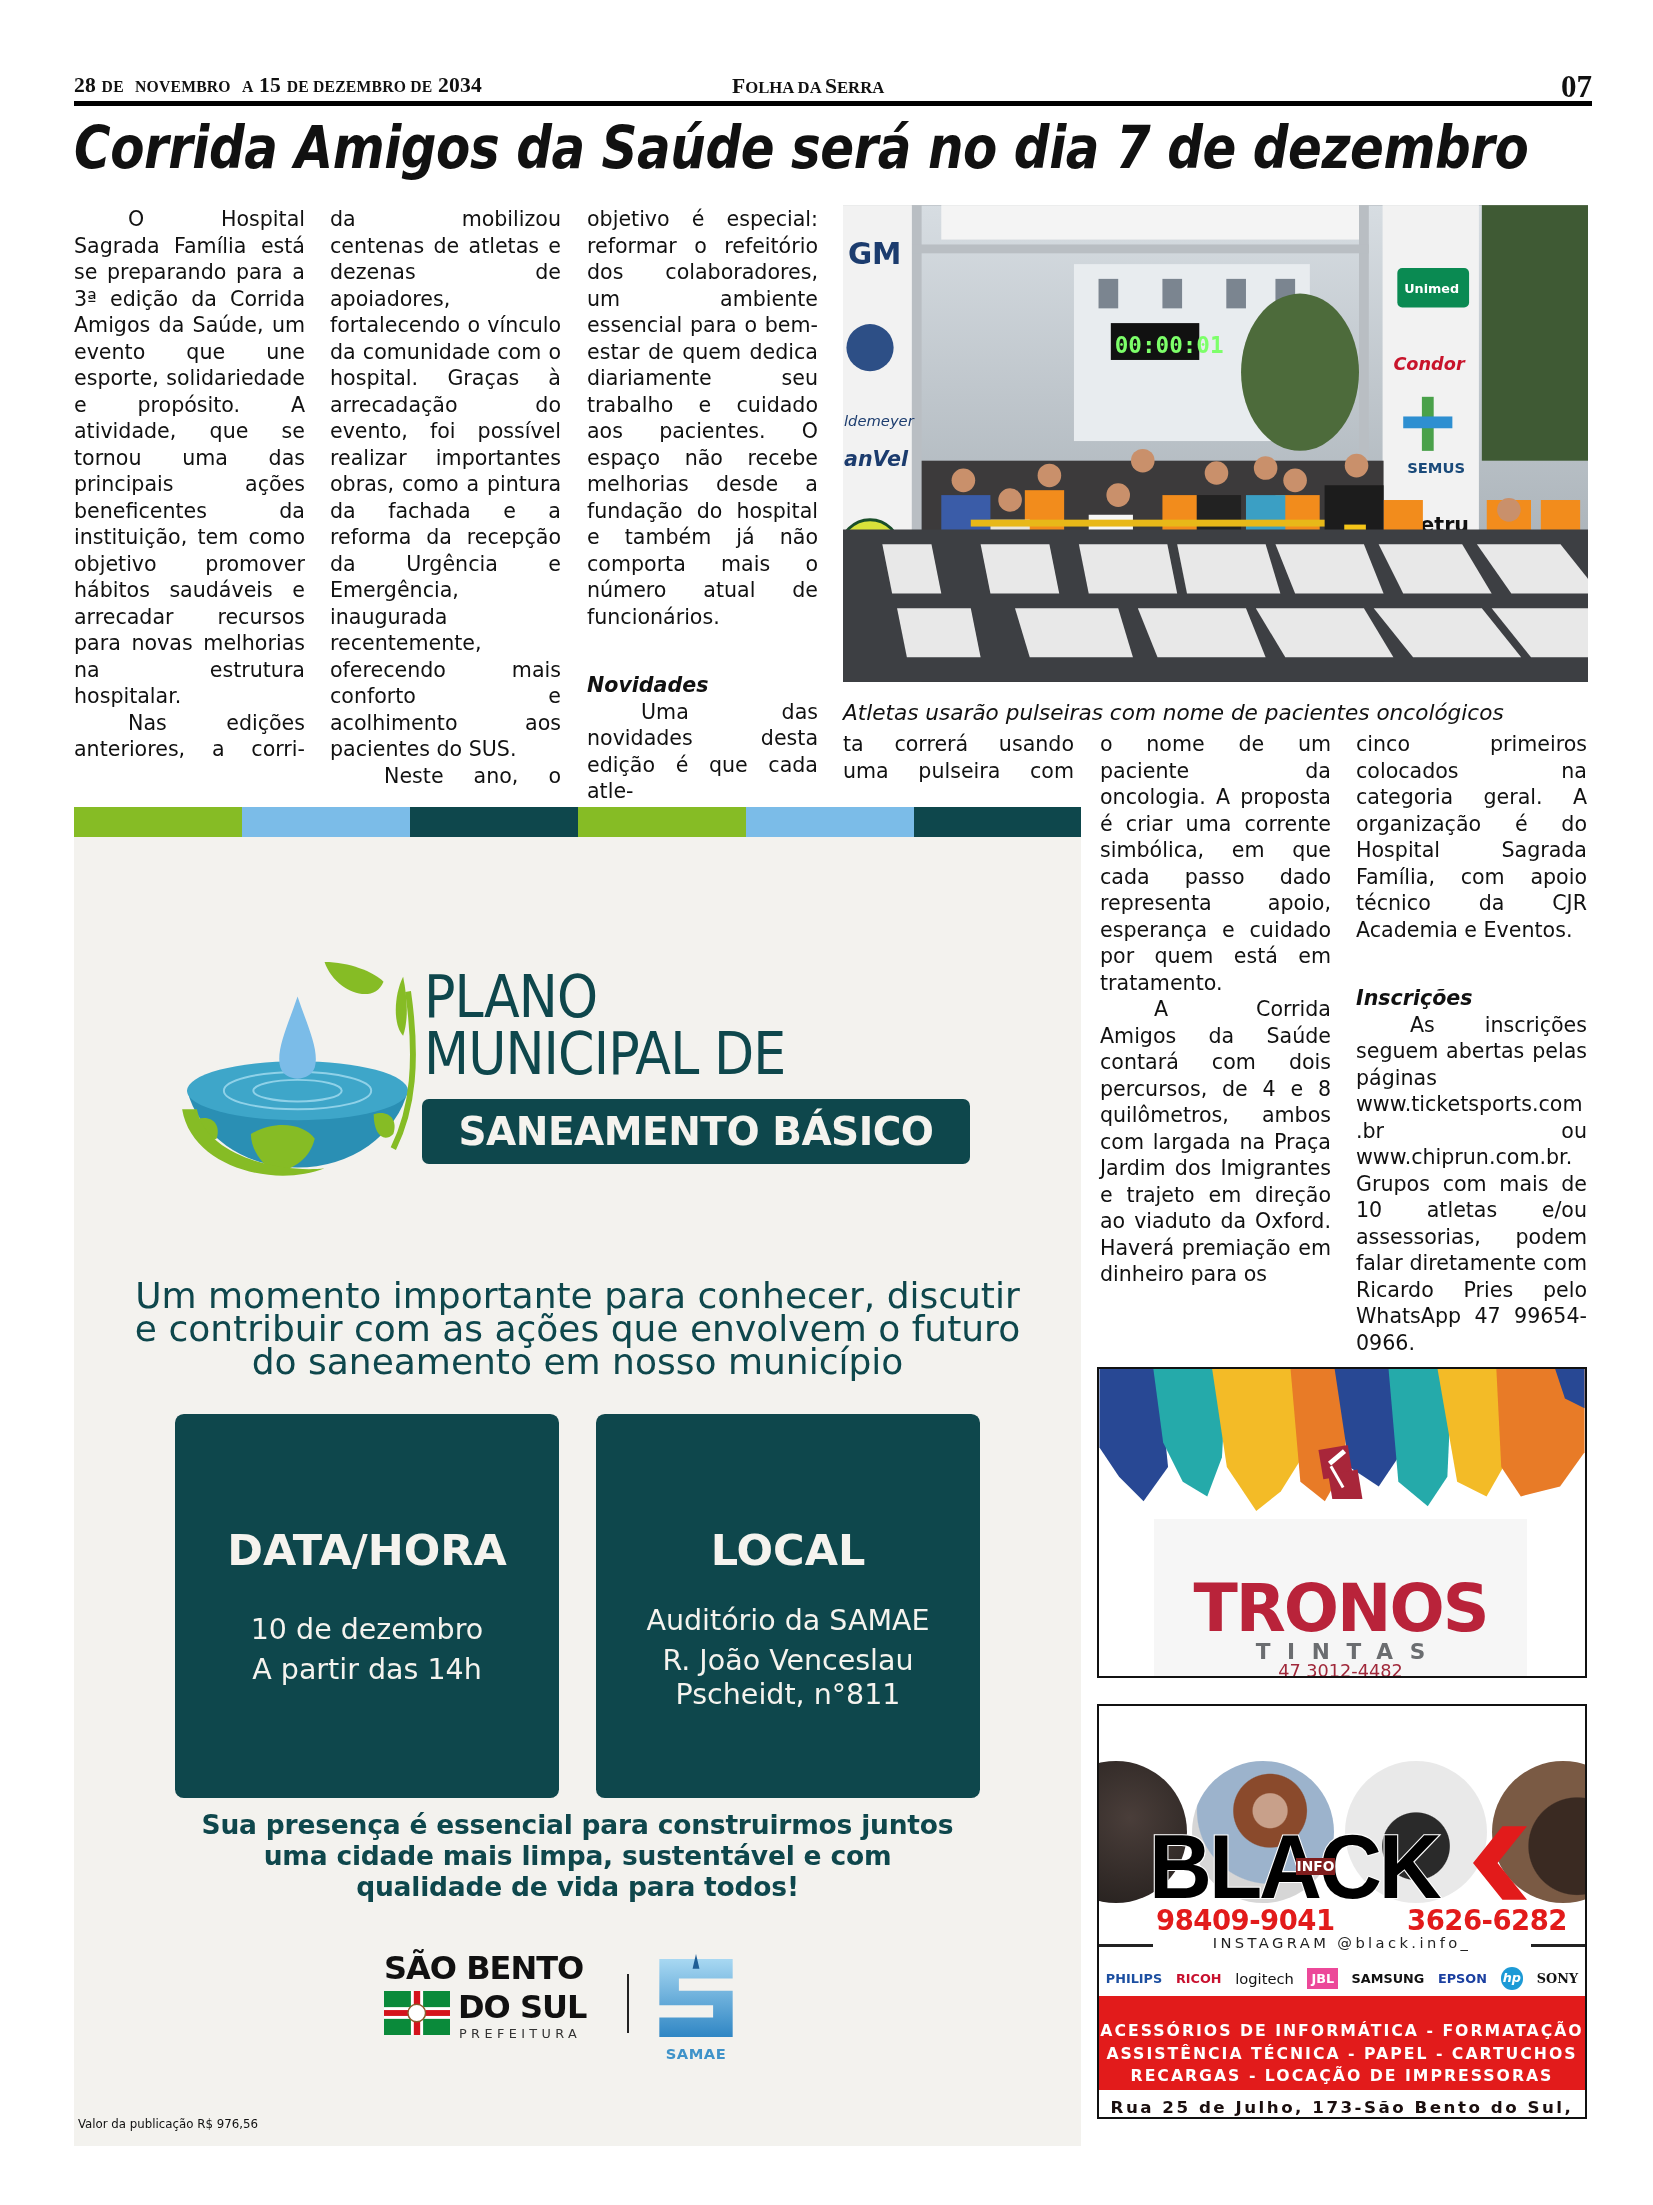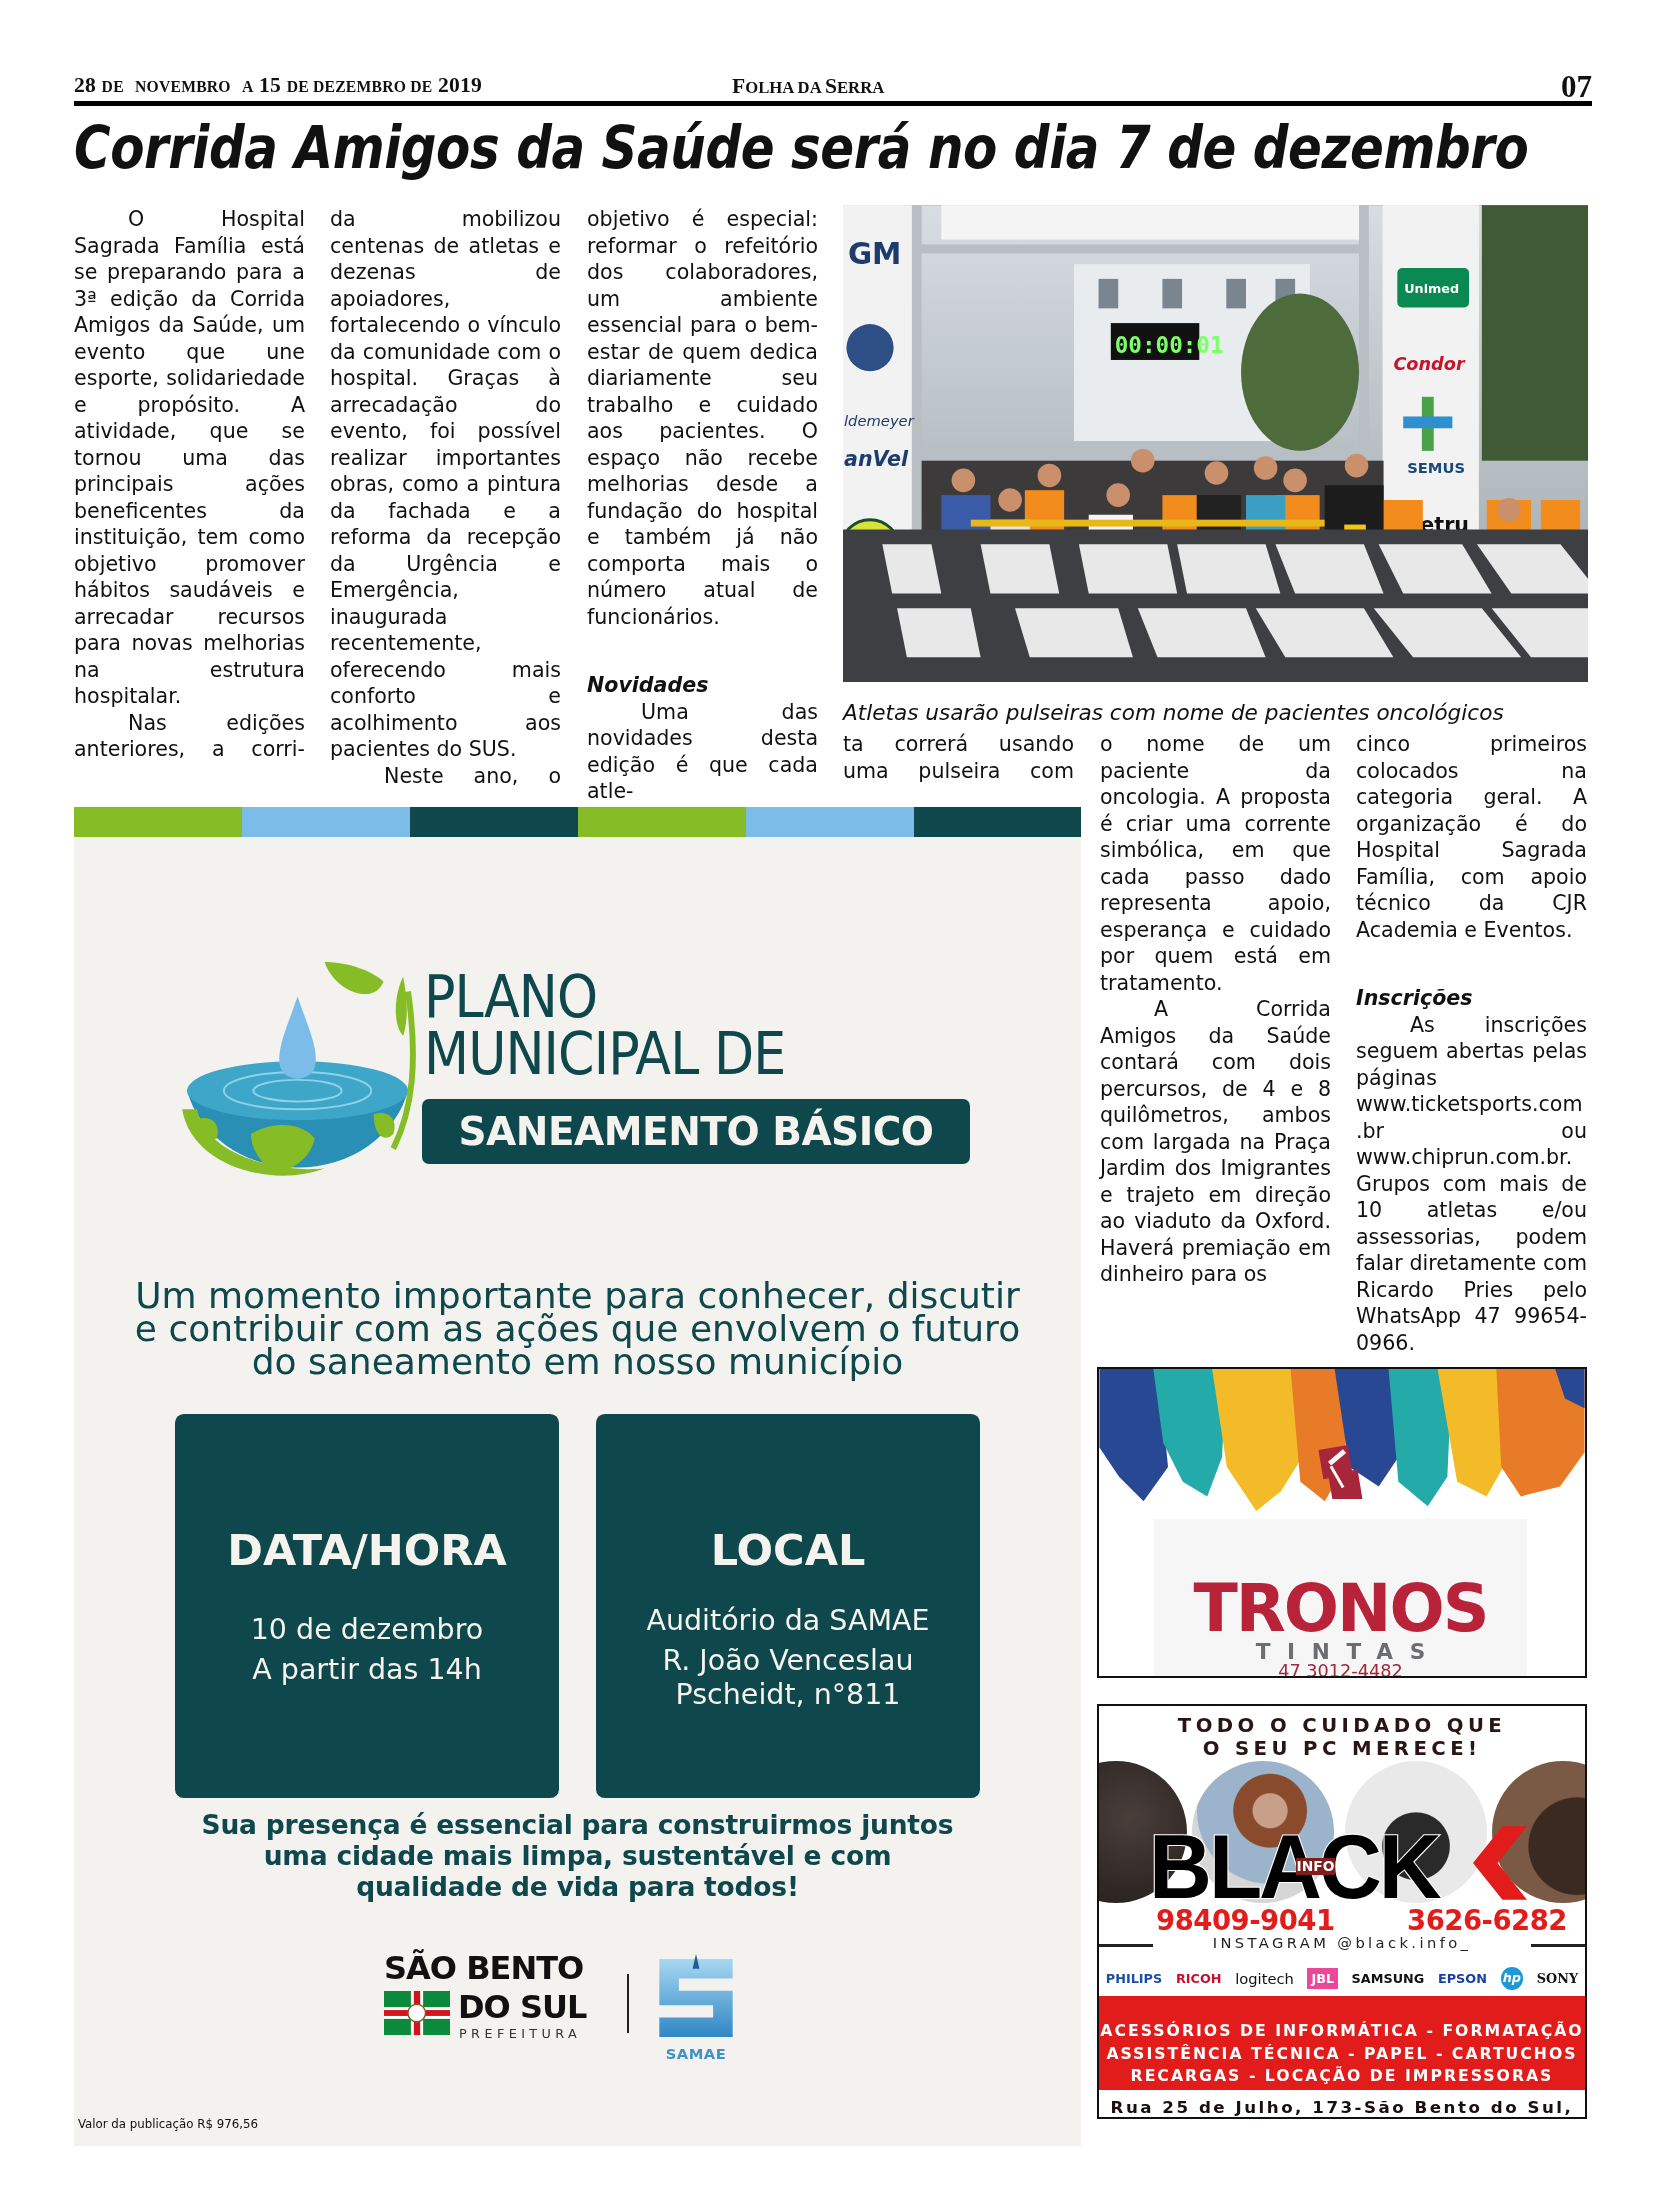--- a/index.html
+++ b/index.html
@@ -82,21 +82,21 @@
 <body>
 
 <div class="masthead">
   <div class="mh-date">
     <span>28</span>
     <span class="sc">DE</span>&nbsp;
     <span class="sc">NOVEMBRO</span>&nbsp;
     <span class="sc">A</span>
     <span>15</span>
     <span class="sc">DE DEZEMBRO DE</span>
-    <span>2019</span>
+    <span>2034</span>
   </div>
   <div class="mh-paper"><span>F</span><span class="sc">OLHA DA </span><span>S</span><span class="sc">ERRA</span></div>
   <div class="mh-page">07</div>
 </div>
 <div class="rule"></div>
 
 <h1 class="headline">Corrida Amigos da Saúde será no dia 7 de dezembro</h1>
 
 <div class="col c1">
   <p class="ind">O Hospital Sagrada Família está se preparando para a 3ª edição da Corrida Amigos da Saúde, um evento que une esporte, solidariedade e propósito. A atividade, que se tornou uma das principais ações beneficentes da instituição, tem como objetivo promover hábitos saudáveis e arrecadar recursos para novas melhorias na estrutura hospitalar.</p>
@@ -359,24 +359,20 @@
       </g>
     </svg>
     <div class="tronos-word">TRONOS</div>
     <div class="tronos-sub">TINTAS</div>
     <div class="tronos-phone">47 3012-4482</div>
 
   </div>
 </div>
 
 <div class="ad-black">
-  <div class="bk-head">
-    <div>TODO O CUIDADO QUE</div>
-    <div>O SEU PC MERECE!</div>
-  </div>
   <div class="bk-circle" style="left:-54px;background:radial-gradient(circle at 60% 40%, #4a3e3a, #1e1a18);"></div>
   <div class="bk-circle" style="left:93px;background:radial-gradient(circle at 55% 35%, #c8a08a 0 14%, #8a4a2c 15% 30%, #9cb3cc 31% 60%, #d6d6d6 61%);"></div>
   <div class="bk-circle" style="left:246px;background:radial-gradient(circle at 50% 60%, #2a2a2a 0 30%, #e9e9e9 31%);"></div>
   <div class="bk-circle" style="left:393px;background:radial-gradient(circle at 60% 60%, #3a2a22 0 40%, #7a5a44 41%);"></div>
   <div class="bk-logo">
     <div class="bk-word">BLACK</div>
     <svg width="54" height="74" viewBox="0 0 110 150" style="position:absolute;left:324px;top:-2.9px;">
       <polygon points="60,0 110,0 50,75 110,150 60,150 0,75" fill="#e21b1b"></polygon>
     </svg>
     <div class="bk-info">INFO</div>

